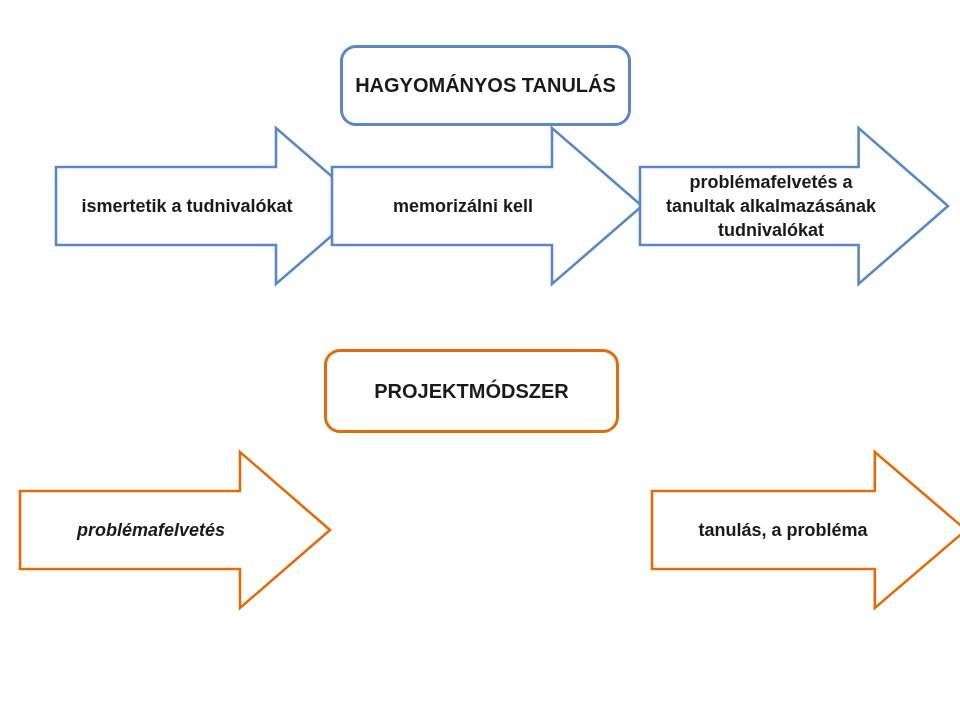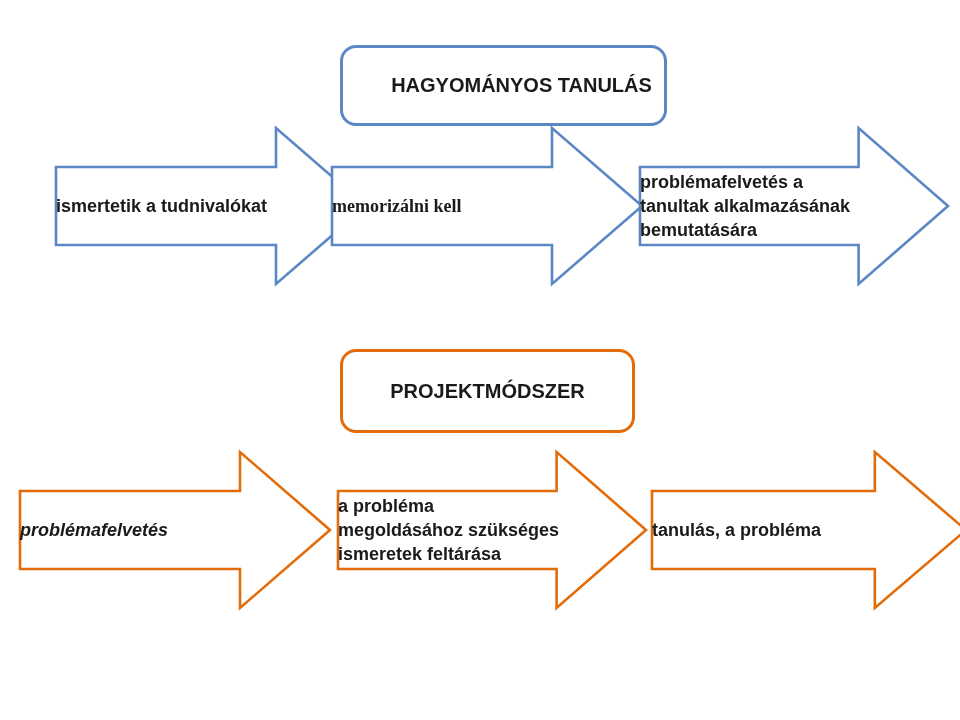--- a/index.html
+++ b/index.html
@@ -42,86 +42,77 @@
   }
   .arrow.blue polygon   { stroke: var(--blue); }
   .arrow.orange polygon { stroke: var(--orange); }
   .arrow .label {
     position: absolute;
     top: 0; bottom: 0; left: 0;
     width: 262px;
     display: flex;
     flex-direction: column;
     justify-content: center;
+    text-align: center;
     font-size: 18px;
     font-weight: 600;
     line-height: 1.35;
   }
 </style>
 </head>
 <body>
 
 <div class="canvas">
 
-  <div class="titlebox blue" style="left:340px; top:45px; width:285px; height:75px;padding-left:36px;">
+  <div class="titlebox blue" style="left:340px; top:45px; width:285px; height:75px;">
     <span>HAGYOMÁNYOS TANULÁS</span>
   </div>
 
   <div class="arrow blue" style="left:20px; top:128px; width:310px; height:156px;margin-left:36px;">
     <svg viewBox="0 0 310 156" preserveAspectRatio="none">
       <polygon points="0,39 220,39 220,0 310,78 220,156 220,117 0,117" vector-effect="non-scaling-stroke"></polygon>
     </svg>
     <div class="label">
       <div>ismertetik a tudnivalókat</div>
     </div>
   </div>
 
-  <div class="arrow blue" style="left:332px; top:128px; width:310px; height:156px;font-family:Liberation Serif, serif;">
+  <div class="arrow blue" style="left:332px; top:128px; width:310px; height:156px;">
     <svg viewBox="0 0 310 156" preserveAspectRatio="none">
       <polygon points="0,39 220,39 220,0 310,78 220,156 220,117 0,117" vector-effect="non-scaling-stroke"></polygon>
     </svg>
     <div class="label">
       <div>memorizálni kell</div>
     </div>
   </div>
 
   <div class="arrow blue" style="left:640px; top:128px; width:308px; height:156px;">
     <svg viewBox="0 0 310 156" preserveAspectRatio="none">
       <polygon points="0,39 220,39 220,0 310,78 220,156 220,117 0,117" vector-effect="non-scaling-stroke"></polygon>
     </svg>
     <div class="label">
       <div>problémafelvetés a</div>
       <div>tanultak alkalmazásának</div>
-      <div>bemutatására</div>
+      <div>tudnivalókat</div>
     </div>
   </div>
 
-  <div class="titlebox orange" style="left:340px; top:349px; width:289px; height:78px;text-align:right;">
+  <div class="titlebox orange" style="left:324px; top:349px; width:289px; height:78px;text-align:right;">
     <span>PROJEKTMÓDSZER</span>
   </div>
 
   <div class="arrow orange" style="left:20px; top:452px; width:310px; height:156px;font-style:italic;">
     <svg viewBox="0 0 310 156" preserveAspectRatio="none">
       <polygon points="0,39 220,39 220,0 310,78 220,156 220,117 0,117" vector-effect="non-scaling-stroke"></polygon>
     </svg>
     <div class="label">
       <div>problémafelvetés</div>
     </div>
   </div>
 
-  <div class="arrow orange" style="left:338px; top:452px; width:308px; height:156px;">
-    <svg viewBox="0 0 310 156" preserveAspectRatio="none">
-      <polygon points="0,39 220,39 220,0 310,78 220,156 220,117 0,117" vector-effect="non-scaling-stroke"></polygon>
-    </svg>
-    <div class="label">
-      <div>a probléma</div>
-      <div>megoldásához szükséges</div>
-      <div>ismeretek feltárása</div>
-    </div>
-  </div>
 
   <div class="arrow orange" style="left:652px; top:452px; width:306px; height:156px;padding-left:8px;">
     <svg viewBox="0 0 310 156" preserveAspectRatio="none">
       <polygon points="0,39 220,39 220,0 310,78 220,156 220,117 0,117" vector-effect="non-scaling-stroke"></polygon>
     </svg>
     <div class="label">
       <div>tanulás, a probléma</div>
     </div>
   </div>
 

